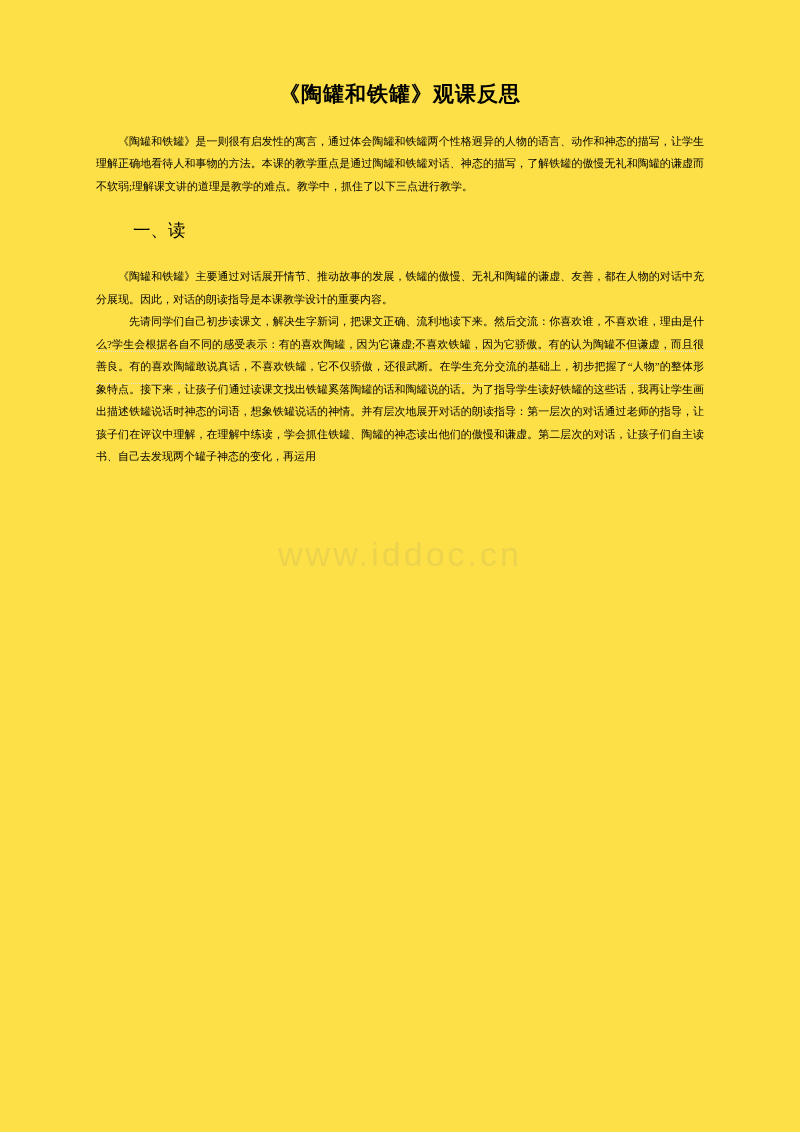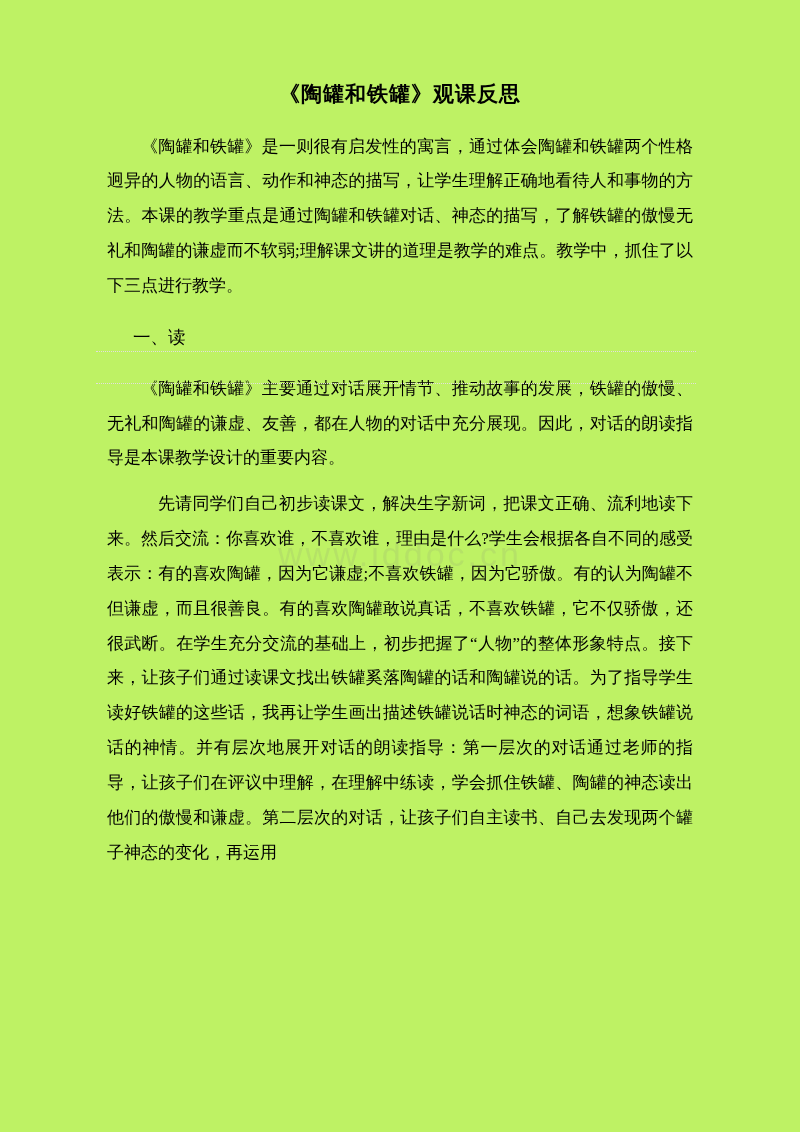--- a/index.html
+++ b/index.html
@@ -8,44 +8,44 @@
     background: #ffffff;
   }
   body {
     font-family: "Liberation Serif", "DejaVu Serif", serif;
     color: #000000;
   }
   .page {
     position: relative;
     width: 800px;
     height: 1132px;
-    background: #bef264;
+    background: #fde047;
     overflow: hidden;
     box-sizing: border-box;
   }
   .doc-body {
     position: absolute;
     left: 96px;
     top: 78px;
     width: 608px;
   }
   .doc-title {
     font-size: 21px;
     font-weight: bold;
     text-align: center;
     letter-spacing: 1px;
     margin: 0 0 18px 0;
     line-height: 1.6;
   }
   .para {
-    font-size: 17px;
+    font-size: 11px;
     line-height: 2.05;
     text-align: justify;
     text-justify: inter-ideograph;
-    margin: 11px;
+    margin: 0;
   }
   .indent-1 { text-indent: 2em; }
   .indent-2 { text-indent: 3em; }
   .section-head {
     font-size: 17.5px;
     line-height: 2.05;
     text-indent: 1.2em;
     margin: 16px;
   }
   

